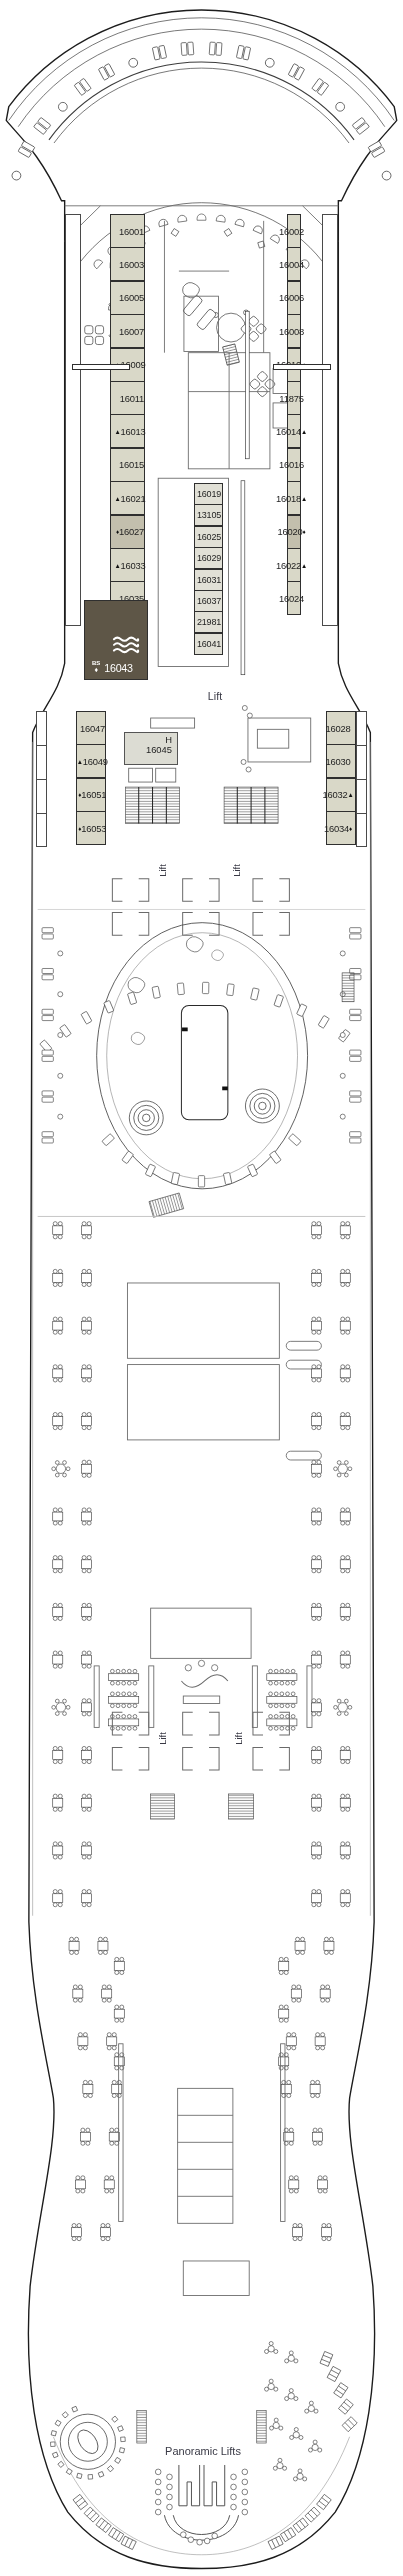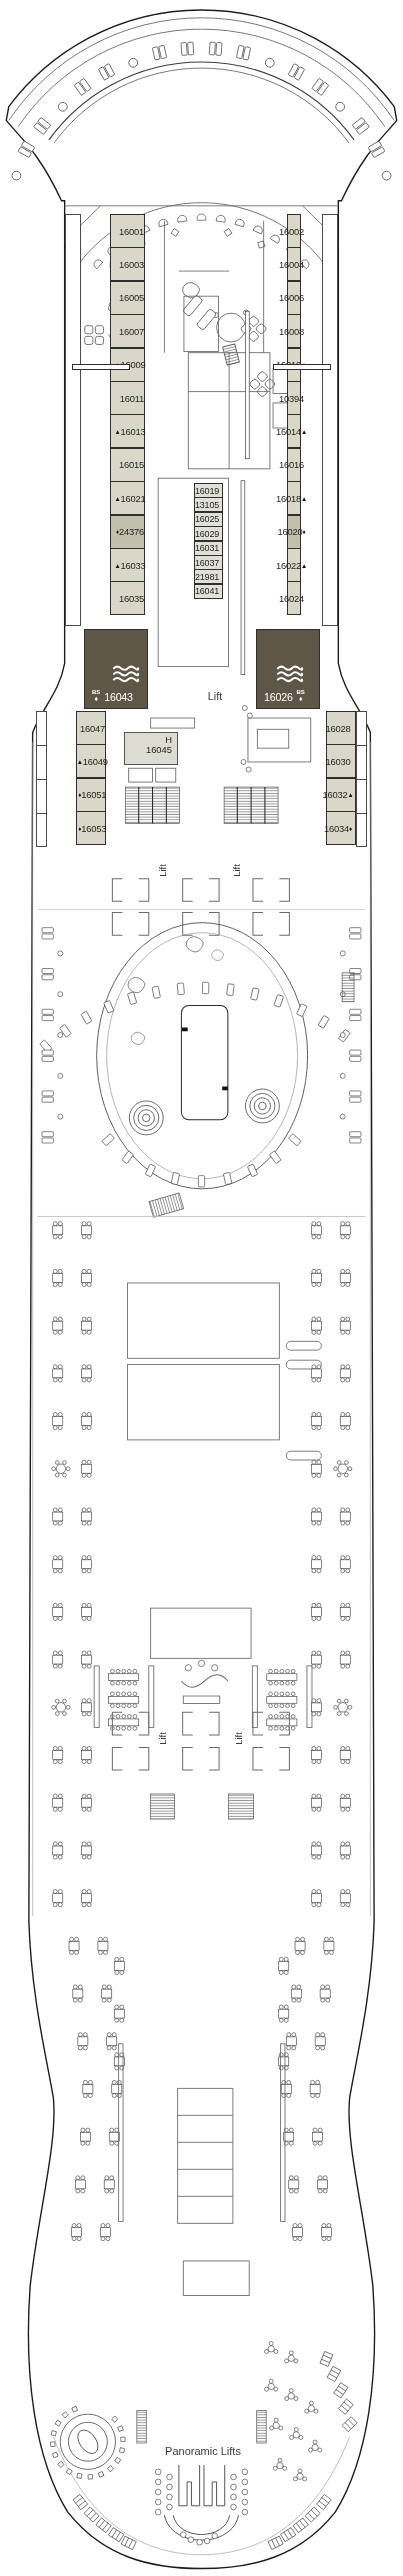--- a/index.html
+++ b/index.html
@@ -8,21 +8,21 @@
   .stage svg.linework{position:absolute;left:0;top:0;}
   
   .col{position:absolute;display:flex;flex-direction:column;z-index:2;}
   .cabin{box-sizing:border-box;border:0.6px solid #2f2f2f;background:#d9d8c8;
          display:flex;align-items:center;color:#232323;font-size:9.4px;
          letter-spacing:-0.2px;margin-left:28px;}
   .cabin + .cabin{margin-top:-0.6px;}
   .cabin .sym{width:8.2px;font-size:6.3px;text-align:center;color:#111;}
   .col-port .cabin{height:34px;justify-content:center;padding-left:5px;}
   .col-stbd .cabin{height:34px;justify-content:center;padding-right:5px;}
-  .col-inner .cabin{height:15px;padding-right:15px;
+  .col-inner .cabin{height:22px;justify-content:flex-end;padding-right:1px;
                     background:#e1e0d6;font-size:9px;}
   .col-portaft .cabin{height:34px;justify-content:center;padding-left:2.5px;}
   .col-stbdaft .cabin{height:34px;justify-content:center;padding-right:6px;}
   .cabin.premium{background:#c3bfad;}
   
   .balc{position:absolute;box-sizing:border-box;border:0.6px solid #4a4a4a;background:#fff;z-index:1;}
   
   .suite{position:absolute;box-sizing:border-box;background:#5e5647;border:0.6px solid #2f2f2f;
          color:#fff;z-index:2;}
   .suite .waves{position:absolute;top:35px;}
@@ -590,21 +590,21 @@
       <span class="num">16015</span>
     </div>
 
     <div class="cabin">
       <span class="sym">▲</span>
       <span class="num">16021</span>
     </div>
 
     <div class="cabin premium">
       <span class="sym">♦</span>
-      <span class="num">24376</span>
+      <span class="num">16027</span>
     </div>
 
     <div class="cabin">
       <span class="sym">▲</span>
       <span class="num">16033</span>
     </div>
 
     <div class="cabin">
       <span class="sym"></span>
       <span class="num">16035</span>
@@ -632,21 +632,21 @@
       <span class="num">16008</span>
       <span class="sym"></span>
     </div>
 
     <div class="cabin">
       <span class="num">16010</span>
       <span class="sym">▲</span>
     </div>
 
     <div class="cabin">
-      <span class="num">10394</span>
+      <span class="num">11875</span>
       <span class="sym"></span>
     </div>
 
     <div class="cabin">
       <span class="num">16014</span>
       <span class="sym">▲</span>
     </div>
 
     <div class="cabin">
       <span class="num">16016</span>
@@ -748,53 +748,37 @@
       <span class="num">16032</span>
       <span class="sym">▲</span>
     </div>
 
     <div class="cabin">
       <span class="num">16034</span>
       <span class="sym">♦</span>
     </div>
   </div>
 
-<div class="suite" style="left:84px;top:629px;width:64px;height:80px;">
+<div class="suite" style="left:84px;top:600px;width:64px;height:80px;">
   <svg class="waves" style="right:7.5px;" width="28" height="19" viewBox="0 0 44 30">
     <g fill="none" stroke="#fff" stroke-width="3.2" stroke-linecap="round">
       <path d="M3 5 q5 -5 11 0 t11 0 t11 0 t5 0"></path>
       <path d="M3 14 q5 -5 11 0 t11 0 t11 0 t5 0"></path>
       <path d="M3 23 q5 -5 11 0 t11 0 t11 0 t5 0"></path>
     </g>
   </svg>
   <div class="brow" style="left:7px;">
     <span class="stack">
       <span class="code">BS</span>
       <span class="dia">♦</span>
     </span>
     <span class="num">16043</span>
   </div>
 </div>
 
-<div class="suite" style="left:256px;top:629px;width:64px;height:80px;">
-  <svg class="waves" style="left:19px;" width="28" height="19" viewBox="0 0 44 30">
-    <g fill="none" stroke="#fff" stroke-width="3.2" stroke-linecap="round">
-      <path d="M3 5 q5 -5 11 0 t11 0 t11 0 t5 0"></path>
-      <path d="M3 14 q5 -5 11 0 t11 0 t11 0 t5 0"></path>
-      <path d="M3 23 q5 -5 11 0 t11 0 t11 0 t5 0"></path>
-    </g>
-  </svg>
-  <div class="brow" style="left:7px;">
-    <span class="num">16026</span>
-    <span class="stack">
-      <span class="code">BS</span>
-      <span class="dia">♦</span>
-    </span>
-  </div>
-</div>
 
 <div class="hcab" style="left:124px;top:732px;width:54px;height:33px;">
   <div>H</div>
   <div>16045</div>
 </div>
 
 <div class="bar" style="left:72px;top:364px;width:58px;height:6.3px;"></div>
 <div class="bar" style="left:273px;top:364px;width:58px;height:6.3px;"></div>
 
 <div class="lbl lbl-lift-top" style="left:196px;top:690px;">Lift</div>

